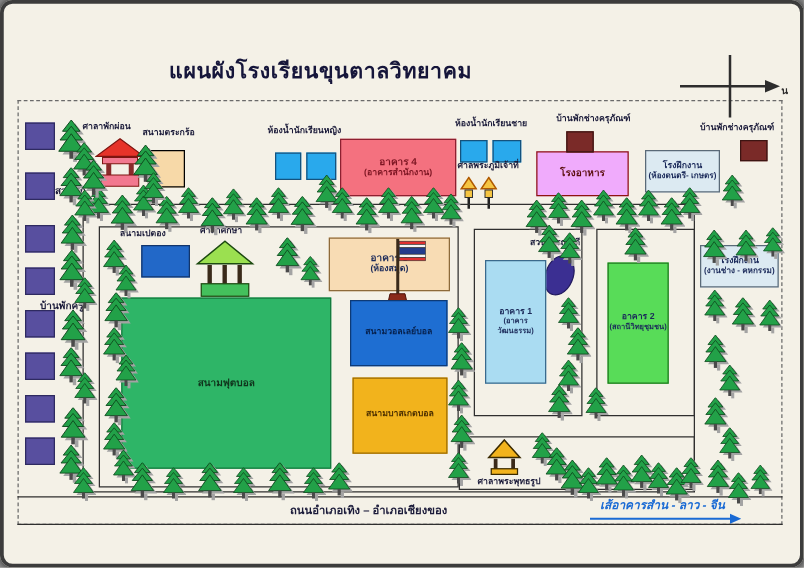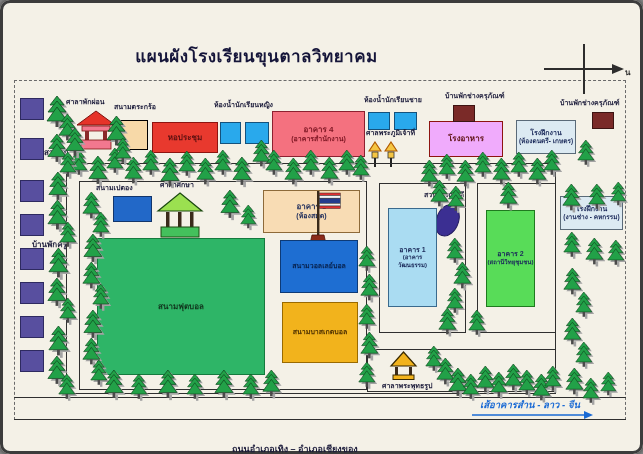--- a/index.html
+++ b/index.html
@@ -1,20 +1,20 @@
 <!DOCTYPE html>
 <html><head>
 <meta charset="utf-8">
 <style>
   html,body{margin:0;padding:0;background:#8d8d8d;font-family:"Liberation Sans",sans-serif;}
   #page{position:relative;width:643px;height:454px;background:#f4f1e7;border-radius:10px;
         box-shadow:inset 0 0 0 3px #3c3c3c, 0 0 6px #222;overflow:hidden;}
   .abs{position:absolute;}
   .lbl{position:absolute;white-space:nowrap;font-weight:bold;color:#1b1b3a;line-height:1.15;}
-  .lbl7{font-size:7px;} .lbl8{font-size:8px;} .lbl9{font-size:9px;margin-top:41px;}
+  .lbl7{font-size:7px;} .lbl8{font-size:8px;} .lbl9{font-size:9px;}
   .box{position:absolute;border:1px solid #000000;box-sizing:border-box;}
   .ctr{display:flex;flex-direction:column;align-items:center;justify-content:center;text-align:center;}
   .dashed{position:absolute;left:14px;top:80px;width:612px;height:340px;border:1px dashed #6a6a6a;box-sizing:border-box;}
   .fence{position:absolute;border:1.6px solid #2f2f2f;box-sizing:border-box;background:transparent;}
   .roadline{position:absolute;left:14px;width:612px;height:0;border-top:1.6px solid #2f2f2f;}
   .tree{position:absolute;pointer-events:none;}
   .psq{position:absolute;left:20px;width:24px;height:22px;background:#584f9f;border:1px solid #2e2a60;box-sizing:border-box;}
   svg{display:block;}
   .bldtxt{font-weight:bold;line-height:1.25;text-align:center;}
 </style>
@@ -56,23 +56,20 @@
       <rect x="6" y="16" width="28" height="5" fill="#f2788f" stroke="#7d1410" stroke-width="0.8"></rect>
       <rect x="9" y="21" width="4" height="9" fill="#8a2a2a"></rect>
       <rect x="27" y="21" width="4" height="9" fill="#8a2a2a"></rect>
       <rect x="5" y="30" width="30" height="9" fill="#f2788f" stroke="#7d1410" stroke-width="0.8"></rect>
     </svg>
   </div>
 
   <span class="lbl lbl7" style="left:114px;top:103px;">สนามตระกร้อ</span>
   <div class="box" style="left:119px;top:120px;width:29px;height:30px;background:#f7d9a8;"></div>
 
-  <div class="box ctr" style="left:152px;top:122px;width:66px;height:31px;background:#e8392e;border-color:#8d1410;">
-    <span class="bldtxt" style="font-size:8px;color:#5c1010;">หอประชุม</span>
-  </div>
 
   <span class="lbl lbl7" style="left:214px;top:101px;">ห้องน้ำนักเรียนหญิง</span>
   <div class="box" style="left:220px;top:122px;width:21px;height:22px;background:#29a9ec;border-color:#14527d;"></div>
   <div class="box" style="left:245px;top:122px;width:24px;height:22px;background:#29a9ec;border-color:#14527d;"></div>
 
   <div class="box ctr" style="left:272px;top:111px;width:93px;height:46px;background:#f4717f;border-color:#8d2030;">
     <span class="bldtxt" style="font-size:8px;color:#7c1522;">อาคาร 4</span>
     <span class="bldtxt" style="font-size:7px;color:#7c1522;">(อาคารสำนักงาน)</span>
   </div>
 

